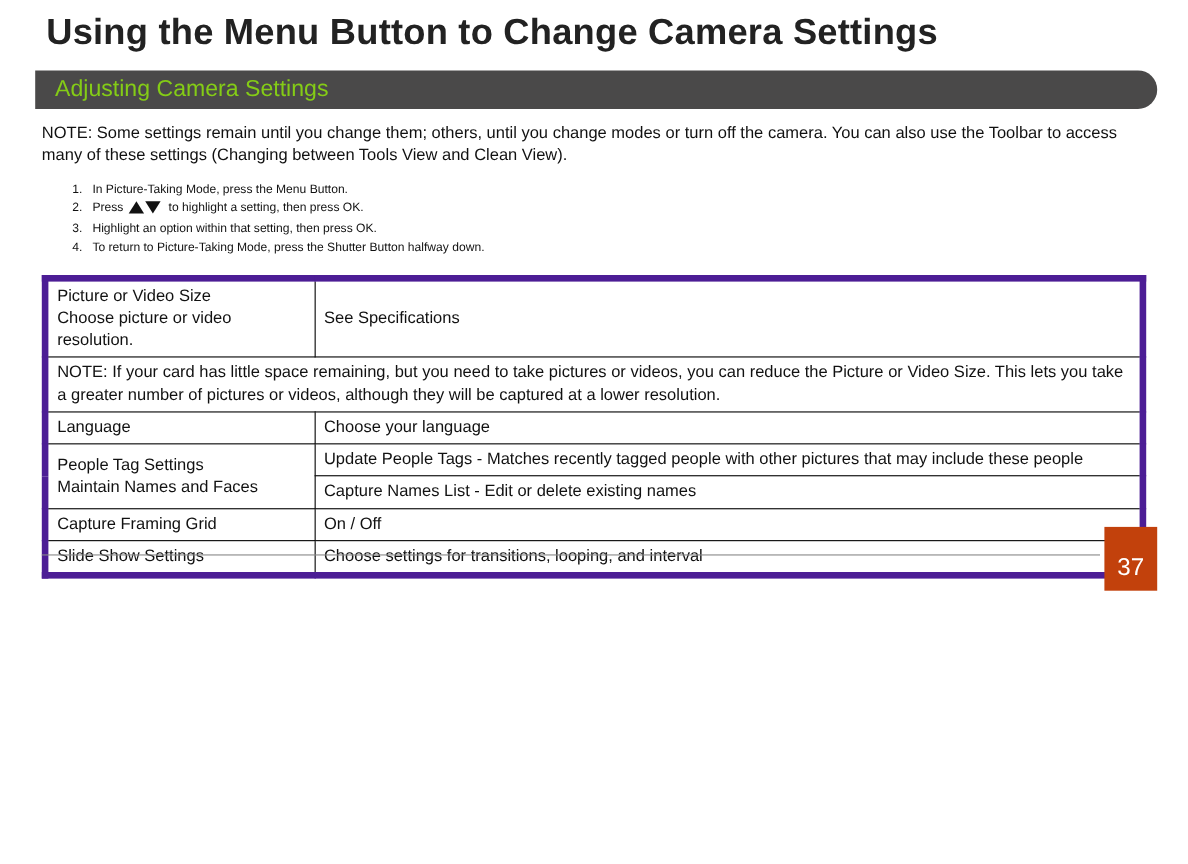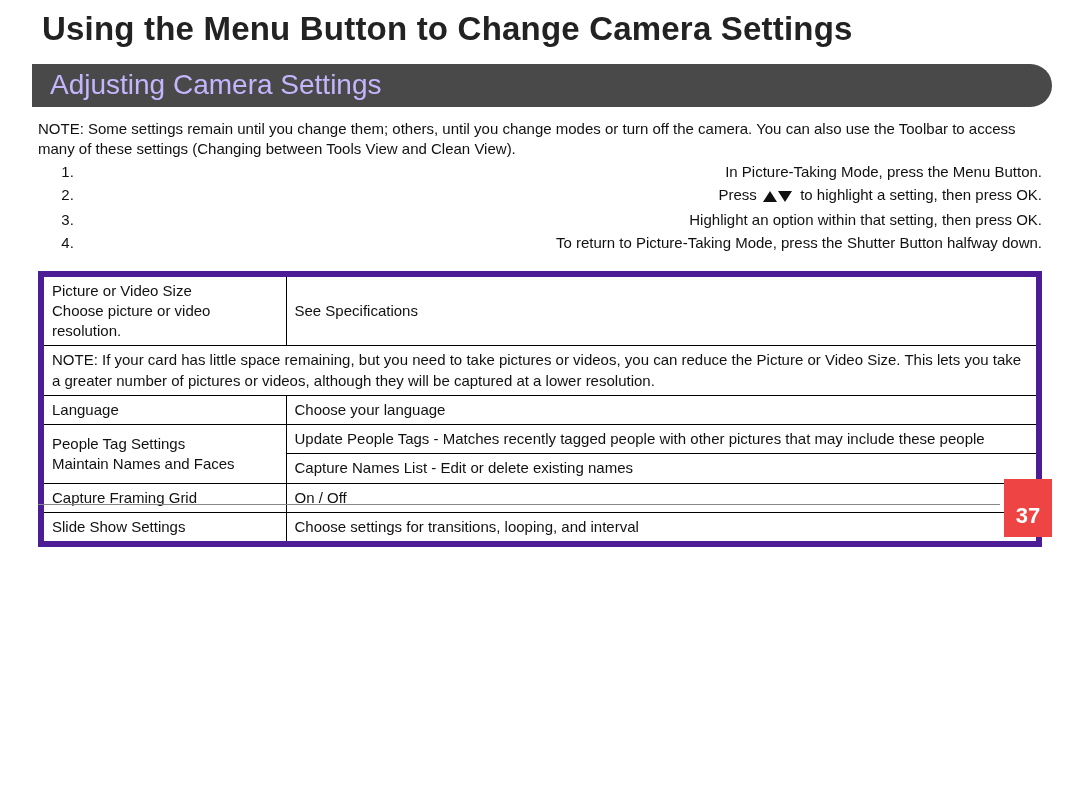--- a/index.html
+++ b/index.html
@@ -17,22 +17,22 @@
   }
   .page-title {
     font-size: 33px;
     font-weight: 600;
     letter-spacing: 0.2px;
     margin: 0 0 16px 4px;
     color: #222;
   }
   .section-banner {
     background: #4a4949;
-    color: #c4b5fd;
-    font-size: 28px;
+    color: #84cc16;
+    font-size: 21px;
     font-weight: 500;
     padding: 5px 18px 6px 18px;
     border-radius: 18px 18px 18px 18px;
     border-top-right-radius: 40px;
     border-bottom-right-radius: 40px;
     border-top-left-radius: 0;
     border-bottom-left-radius: 0;
     margin-left: -6px;
     margin-right: -10px;
   }
@@ -40,25 +40,24 @@
     font-size: 15px;
     line-height: 1.35;
     margin-top: 16px;
   }
   .note-text {
     font-size: 15px;
     line-height: 1.35;
     margin-top: 12px;
   }
   ol.steps {
-    font-size: 15px;
+    font-size: 11px;
     line-height: 1.55;
-    margin-top: 0;
+    margin-top: 12px;
     padding-left: 40px;
-    text-align: right;
   }
   ol.steps li { padding-left: 6px; }
   .arrow-icons {
     display: inline-block;
     vertical-align: -2px;
     margin: 0 4px 0 2px;
   }
   .arrow-up, .arrow-down {
     display: inline-block;
     width: 0; height: 0;
@@ -92,24 +91,24 @@
     right: 80px;
     height: 1px;
     background: #888;
   }
   .page-number {
     position: absolute;
     right: 28px;
     bottom: 26px;
     width: 48px;
     height: 58px;
-    background: #ef4444;
+    background: #c2410c;
     color: #fff;
     font-size: 22px;
-    font-weight: 700;
+    font-weight: 400;
     display: flex;
     align-items: flex-end;
     justify-content: center;
     padding-bottom: 8px;
   }
   .label-block { display: block; }
   .label-sub { display: block; }
 </style>
 </head>
 <body>

